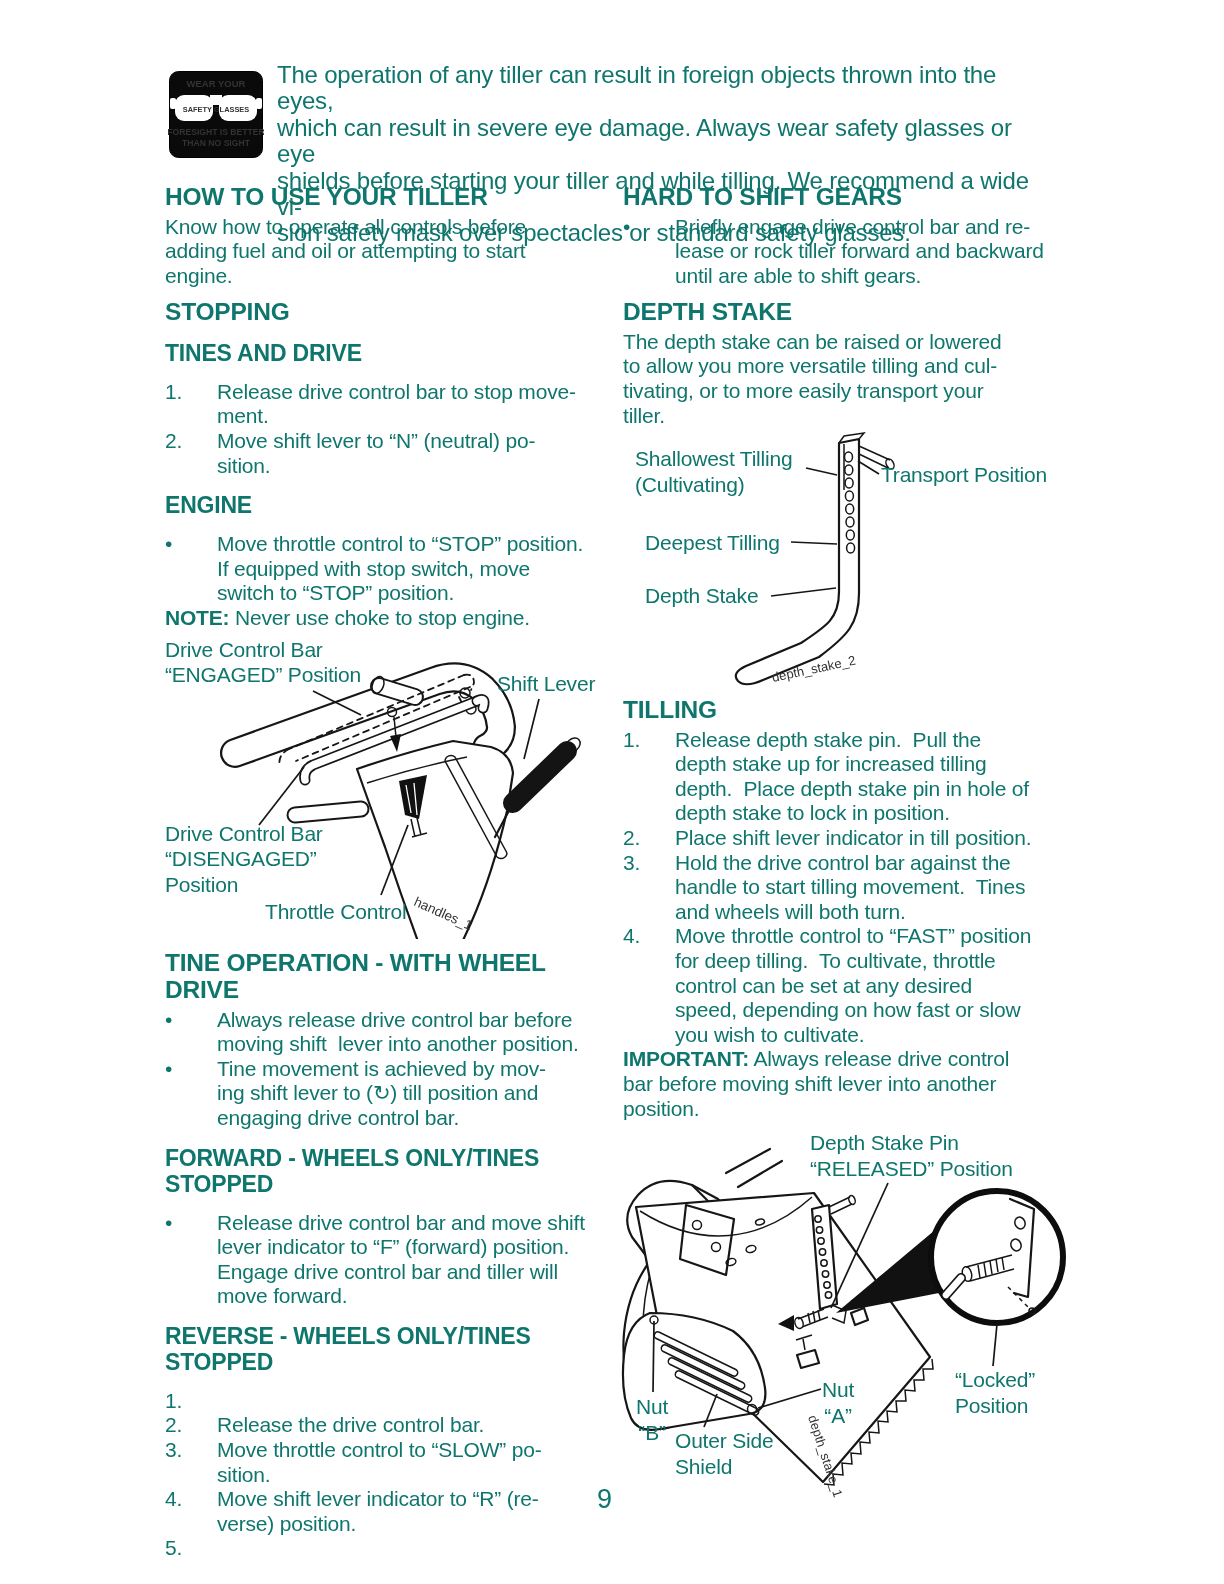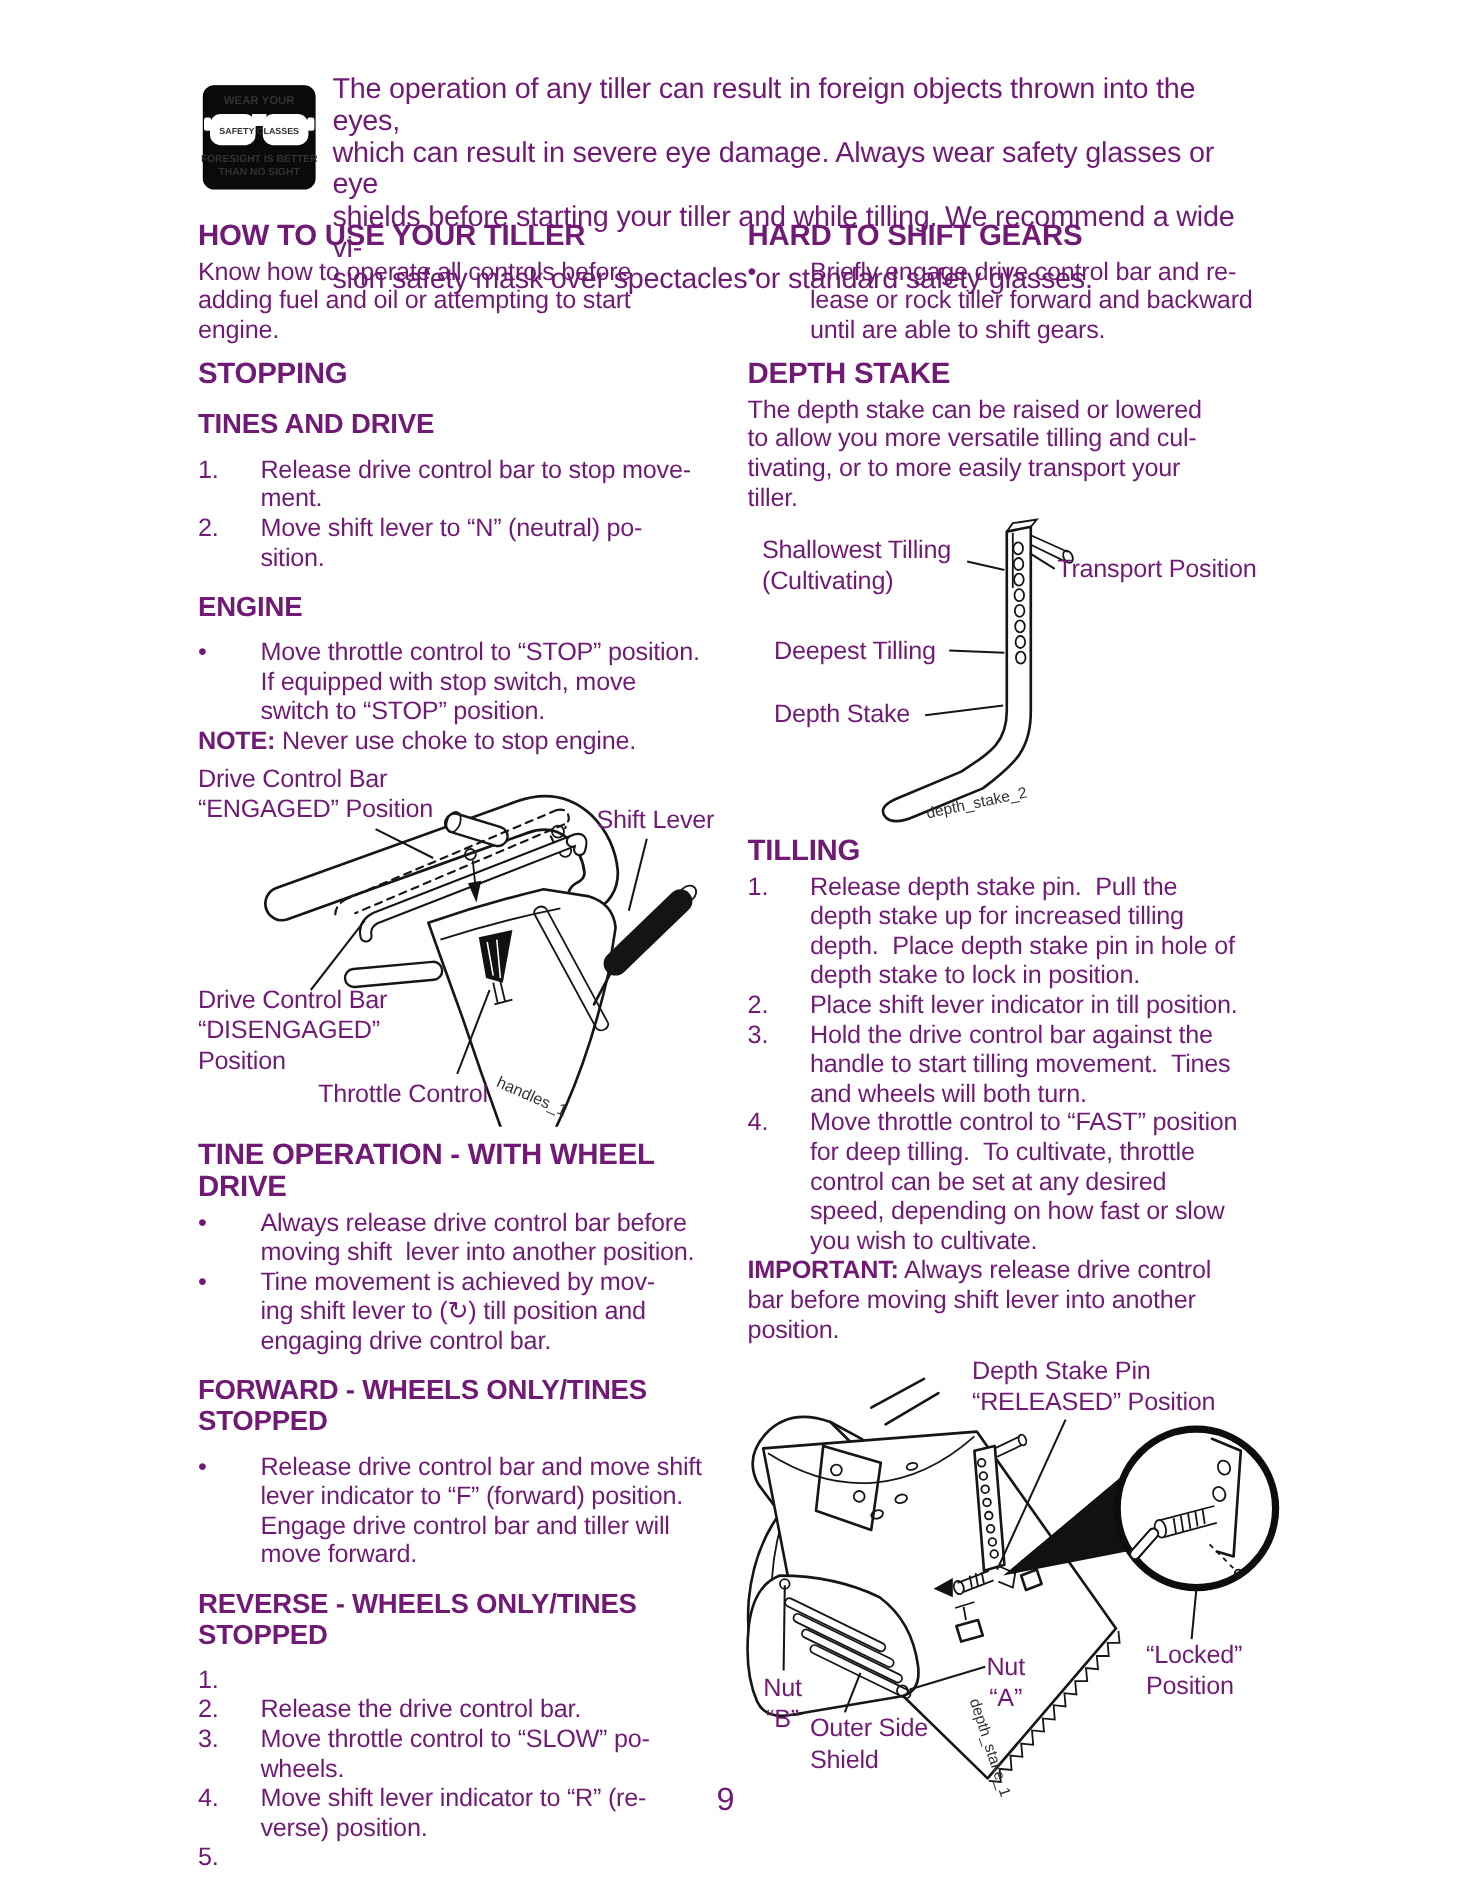--- a/index.html
+++ b/index.html
@@ -1,16 +1,16 @@
 <!DOCTYPE html>
 <html><head>
 <meta charset="utf-8">
 <style>
   html,body{margin:0;padding:0;background:#fff;}
-  .page{position:relative;width:1224px;height:1584px;background:#fff;color:#701a75;
+  .page{position:relative;width:1224px;height:1584px;background:#fff;color:#0f766e;
         font-family:"Liberation Sans","DejaVu Sans",sans-serif;overflow:hidden;}
   .col{position:absolute;top:183px;width:452px;}
   .col.left{left:165px;}
   .col.right{left:623px;}
   .h2{font-size:24.5px;line-height:27.5px;font-weight:bold;margin:10px 0 4px;letter-spacing:-0.2px;white-space:pre-line;}
   .h2.first{margin-top:0;}
   .h3{font-size:23px;line-height:26px;font-weight:bold;margin:14px 0;letter-spacing:-0.2px;white-space:pre-line;}
   p,.txt,.num{font-size:21px;line-height:24.6px;letter-spacing:-0.2px;}
   p{margin:0;white-space:pre-wrap;}
   .li{display:flex;margin:0;}
@@ -174,21 +174,21 @@
     <div class="li">
       <span class="num">1.</span>
     </div>
     <div class="li">
       <span class="num">2.</span>
       <span class="txt">Release the drive control bar.</span>
     </div>
     <div class="li">
       <span class="num">3.</span>
       <span class="txt">Move throttle control to “SLOW” po-
-wheels.</span>
+sition.</span>
     </div>
     <div class="li">
       <span class="num">4.</span>
       <span class="txt">Move shift lever indicator to “R” (re-
 verse) position.</span>
     </div>
     <div class="li">
       <span class="num">5.</span>
     </div>
   </div>

